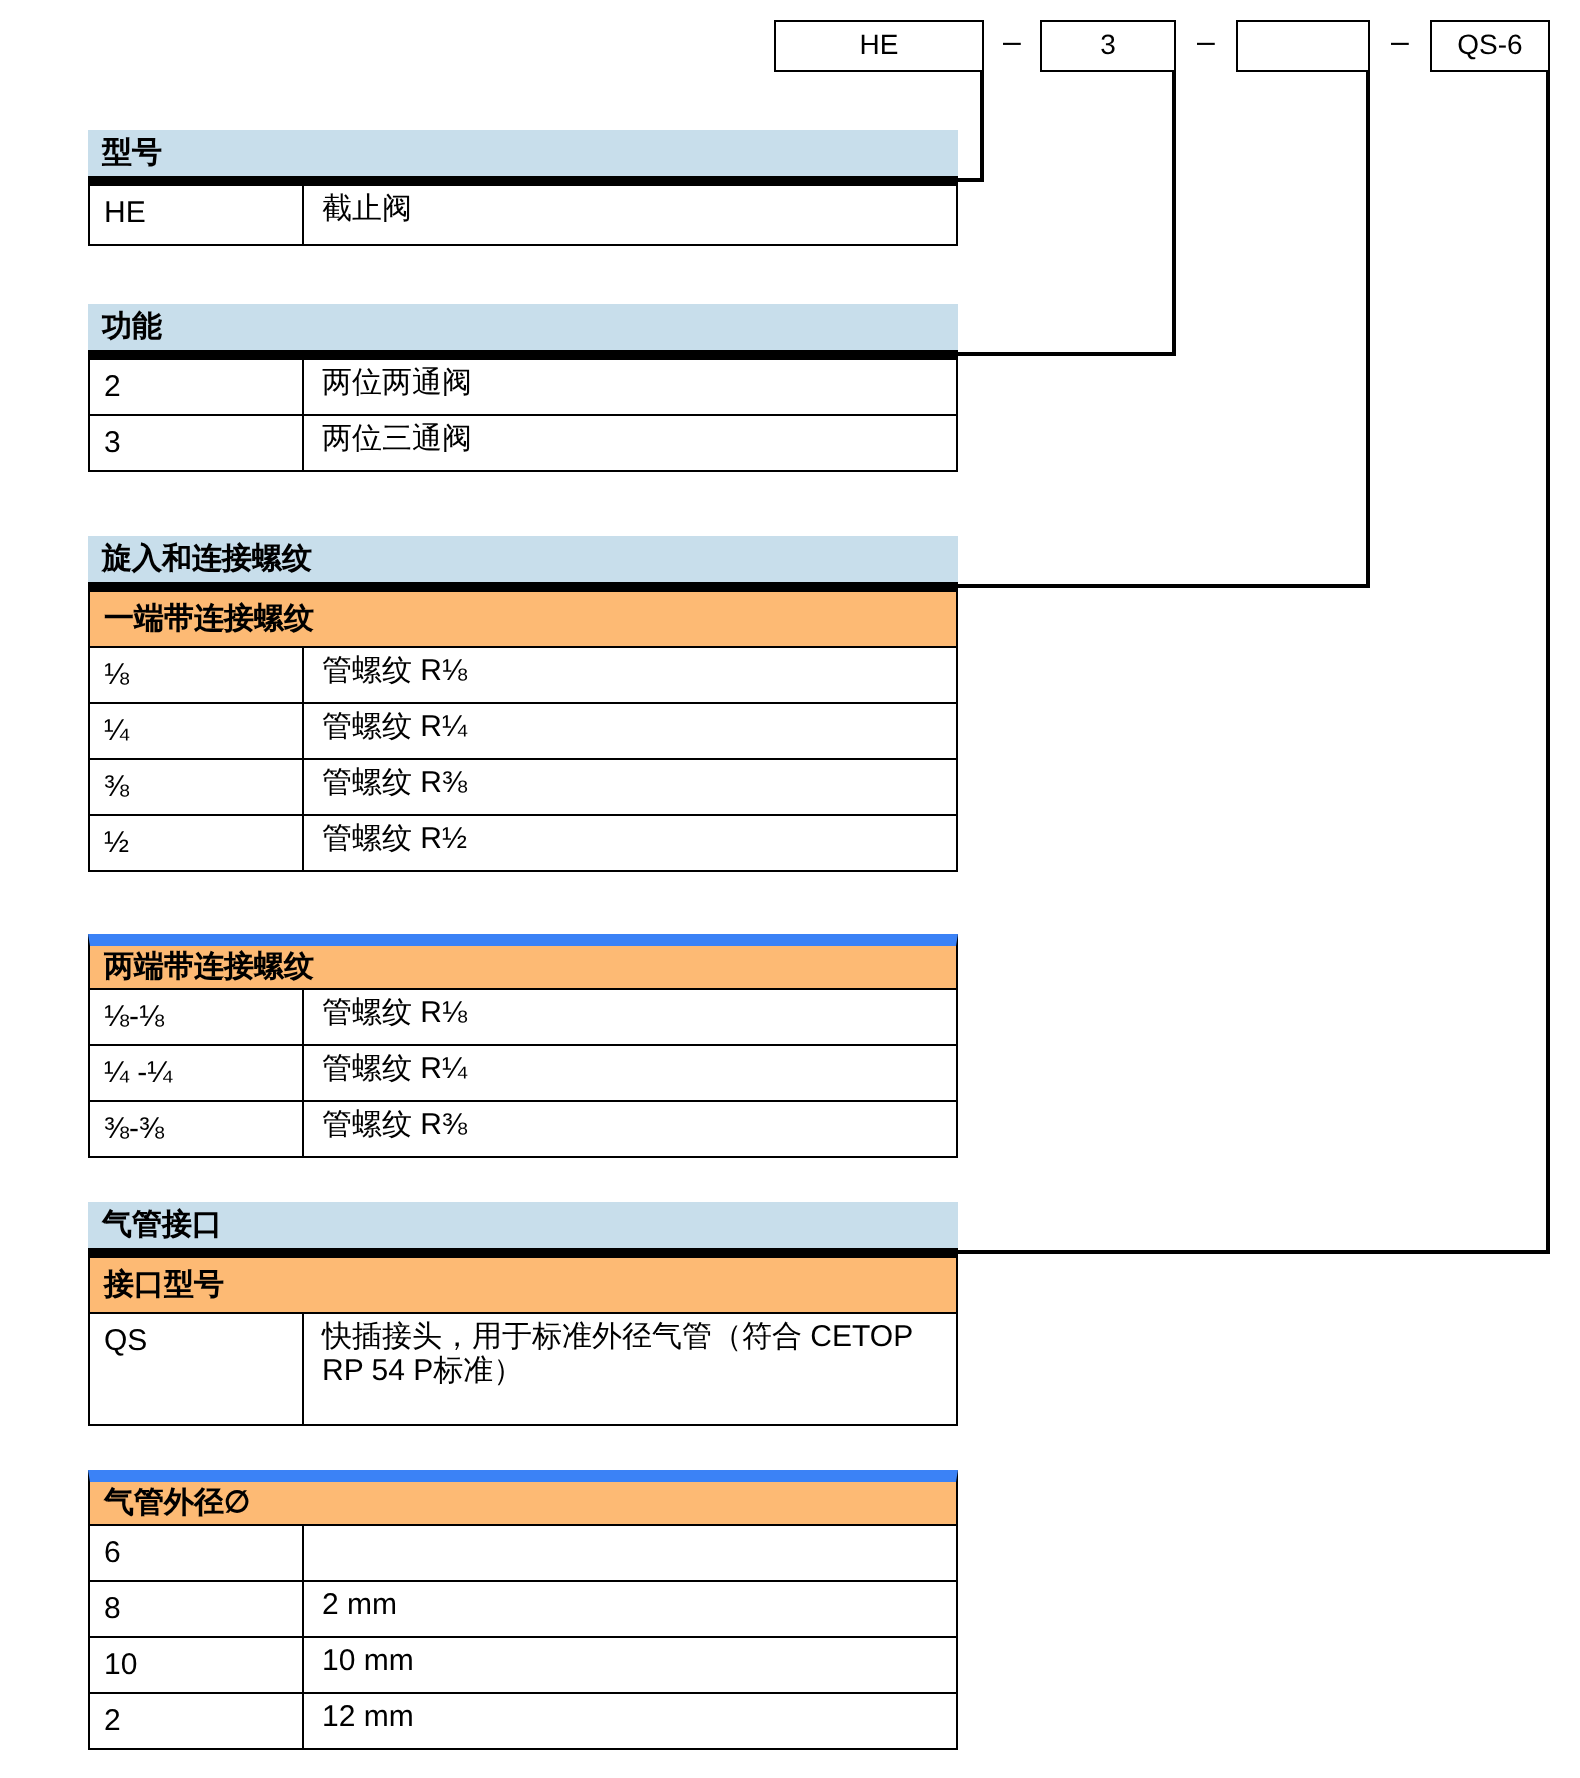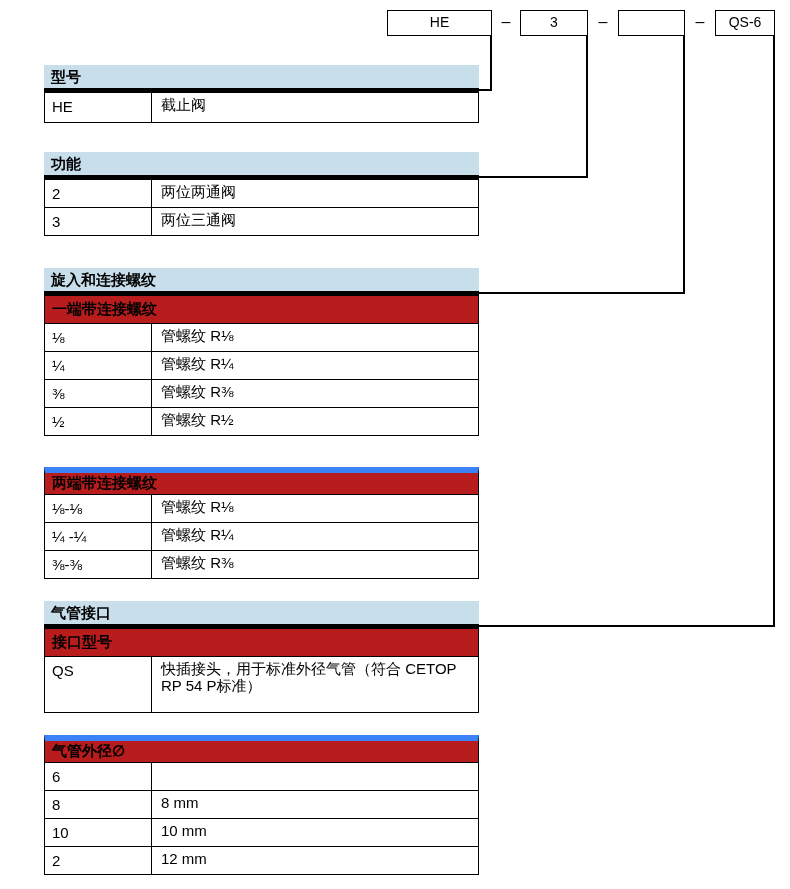--- a/index.html
+++ b/index.html
@@ -26,21 +26,21 @@
   .vline, .hline { position:absolute; background:#000; }
 
   
   .tbl { position:absolute; left:8px; width:435px; font-size:15px;margin-left:36px; }
   .tbl-title {
     background:#c8deeb; height:23px; line-height:23px;
     padding:0 7px; font-weight:bold; font-size:15px;
   }
   .tbl-bar { height:5px; background:#000; }
   .sub {
-    background:#b91c1c; border:1px solid #000; border-top:none;
+    background:#fdba74; border:1px solid #000; border-top:none;
     height:28px; display:flex; align-items:center;
     padding:0 7px; font-weight:bold;
   }
   .sub.detached { border-top:6px solid #3b82f6; }
   .row {
     display:flex; border:1px solid #000; border-top:none;
     min-height:28px; background:#fff;
   }
   .row.h30 { min-height:30px; }
   .row.h27 { min-height:27px; }
@@ -141,21 +141,21 @@
       <div class="c1">QS</div>
       <div class="c2">快插接头，用于标准外径气管（符合 CETOP RP 54 P标准）</div>
     </div>
 
     <div class="sub detached" style="margin-top:22px">气管外径∅</div>
     <div class="row">
       <div class="c1">6</div>
     </div>
     <div class="row">
       <div class="c1">8</div>
-      <div class="c2">8 mm</div>
+      <div class="c2">2 mm</div>
     </div>
     <div class="row">
       <div class="c1">10</div>
       <div class="c2">10 mm</div>
     </div>
     <div class="row">
       <div class="c1">2</div>
       <div class="c2">12 mm</div>
     </div>
   </section>

